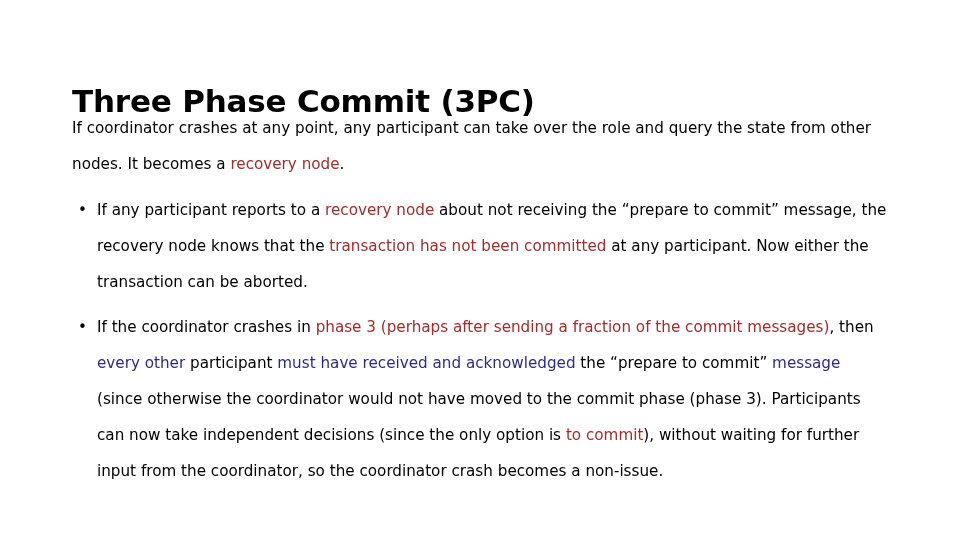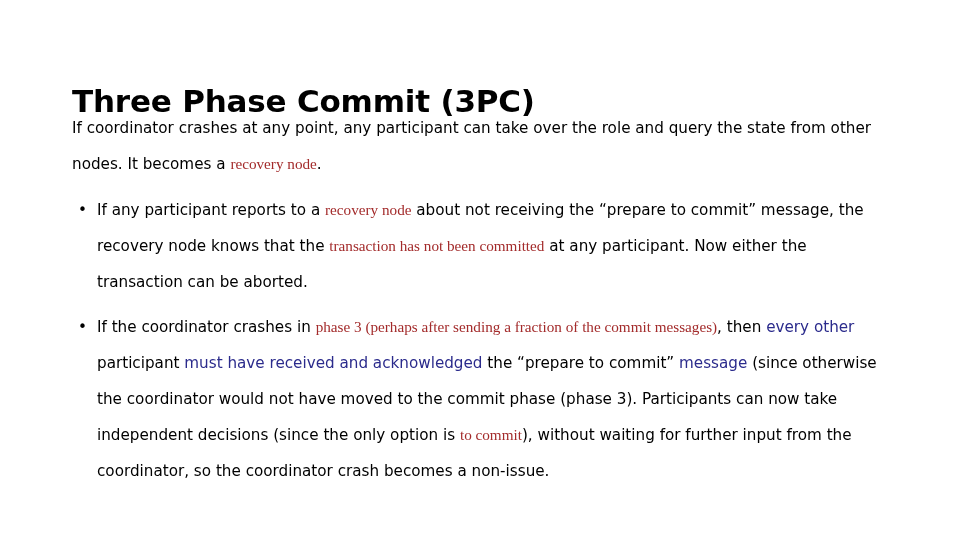--- a/index.html
+++ b/index.html
@@ -62,21 +62,20 @@
   .bullet-item .bullet-dot {
     position: absolute;
     left: 6px;
     top: 0;
     font-size: 15.2px;
     line-height: 36px;
     color: #000000;
   }
   .red {
     color: #A32B2B;
-    font-family: Liberation Serif, serif;
   }
   .blue {
     color: #2B2B8C;
     text-align: center;
   }
   .black {
     color: #000000;
   }
 </style>
 </head>

